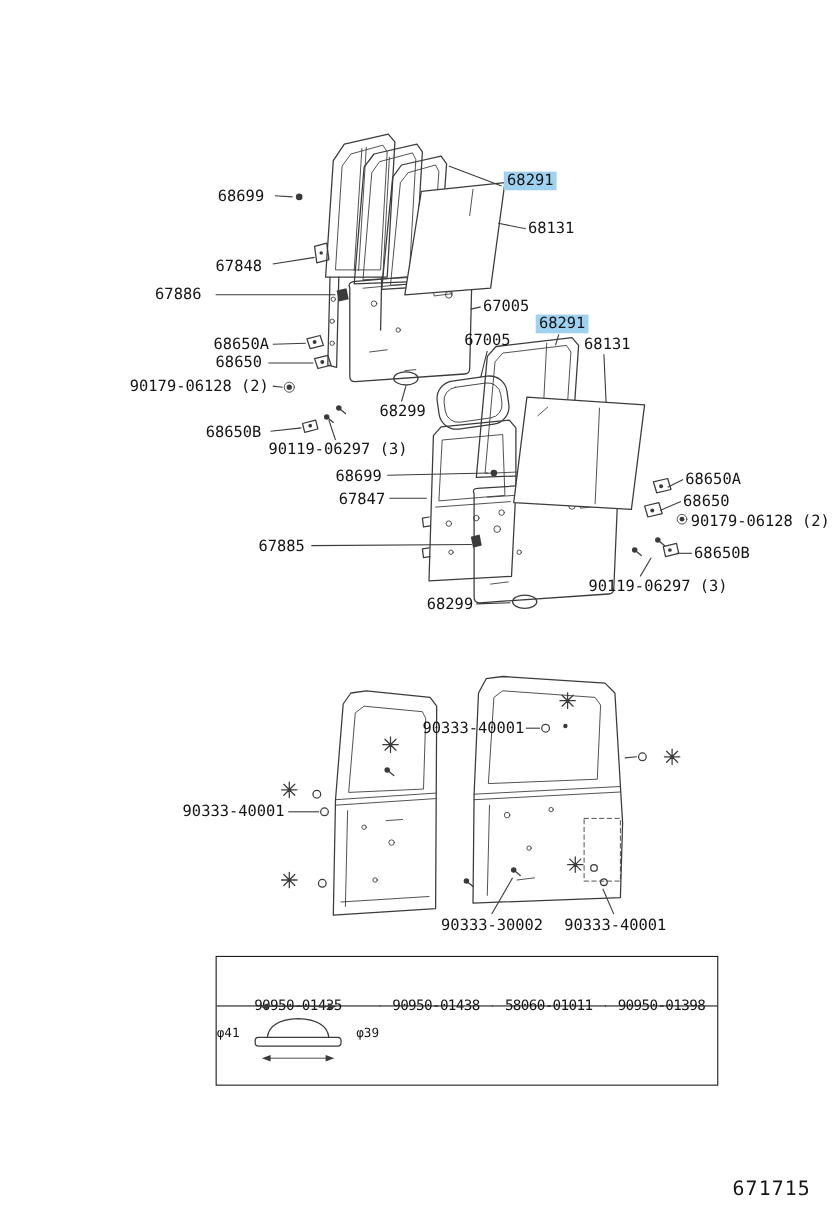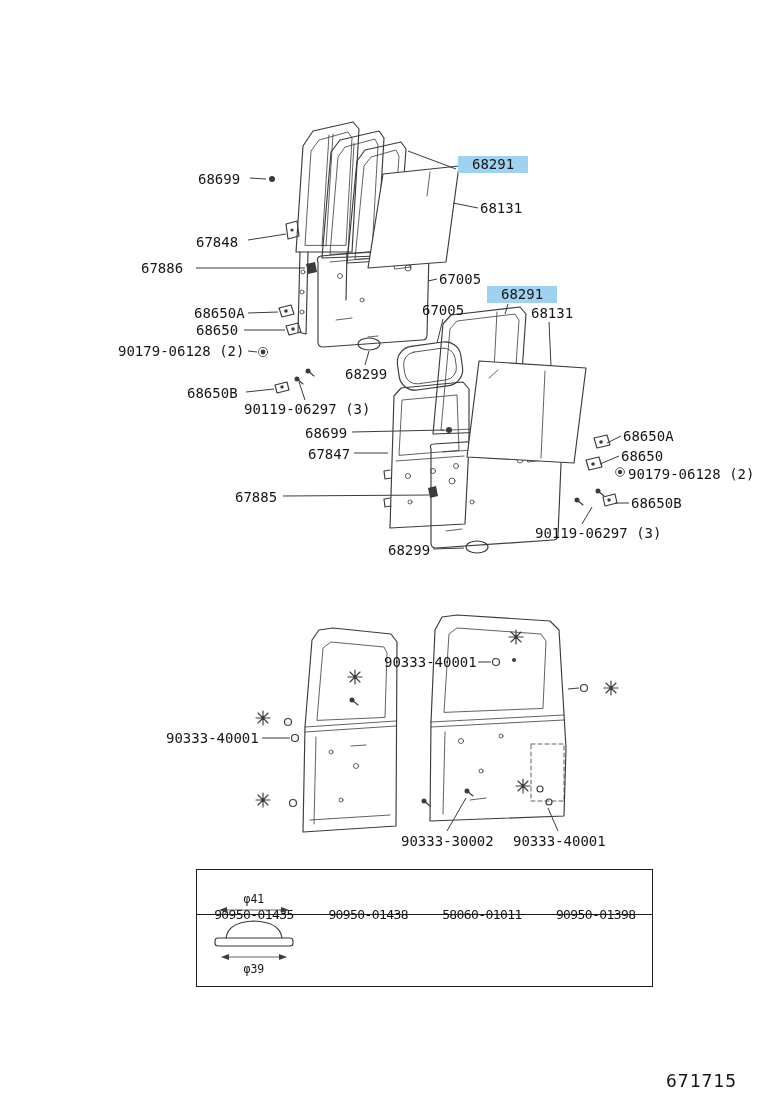--- a/index.html
+++ b/index.html
@@ -11,28 +11,28 @@
   body{background:#fff;font-family:"DejaVu Sans Mono",monospace;color:var(--text);}
   .canvas{position:relative;width:760px;height:1112px;background:#fff;overflow:hidden;}
   .art{position:absolute;left:0;top:0;}
   .ln{fill:none;stroke:var(--line);stroke-width:1.15;stroke-linecap:round;stroke-linejoin:round;}
   .thin{stroke-width:0.8;}
   .ldr{fill:none;stroke:var(--line);stroke-width:1;}
   .dk{fill:var(--line);stroke:none;}
   .glass{fill:#ffffff;stroke:var(--line);stroke-width:1.15;stroke-linejoin:round;}
   .dash{stroke-dasharray:4 3;}
   .callout{position:absolute;font-size:14px;line-height:17px;color:var(--text);white-space:nowrap;}
-  .callout.hl{background:var(--highlight);padding:0 14px;}
+  .callout.hl{background:var(--highlight);padding:0 3px;}
   .figno{position:absolute;left:666px;top:1070px;font-size:18px;letter-spacing:1px;}
   .grommet-table{position:absolute;left:196px;top:869px;width:457px;height:118px;border:1.4px solid #1c1c1c;
     display:grid;grid-template-columns:repeat(4,1fr);grid-template-rows:21px 1fr;background:#fff;}
   .gt-cell{display:flex;align-items:center;justify-content:center;}
   .gt-head{border-bottom:1.4px solid #1c1c1c;font-size:13px;letter-spacing:-0.6px;margin-top:44px;}
   .gt-bordl{border-left:1.4px solid #1c1c1c;}
-  .gt-body{flex-direction:column;justify-content:flex-start;padding:2px 0;}
+  .gt-body{flex-direction:row;justify-content:center;padding:2px 0;}
   .dim{font-size:11.5px;line-height:12px;}
   .part-draw{width:106px;height:58px;display:block;}
 </style>
 </head>
 <body>
 
 <div class="canvas">
 
   <svg class="art" width="760" height="1112" viewBox="0 0 760 1112">
     <defs>

